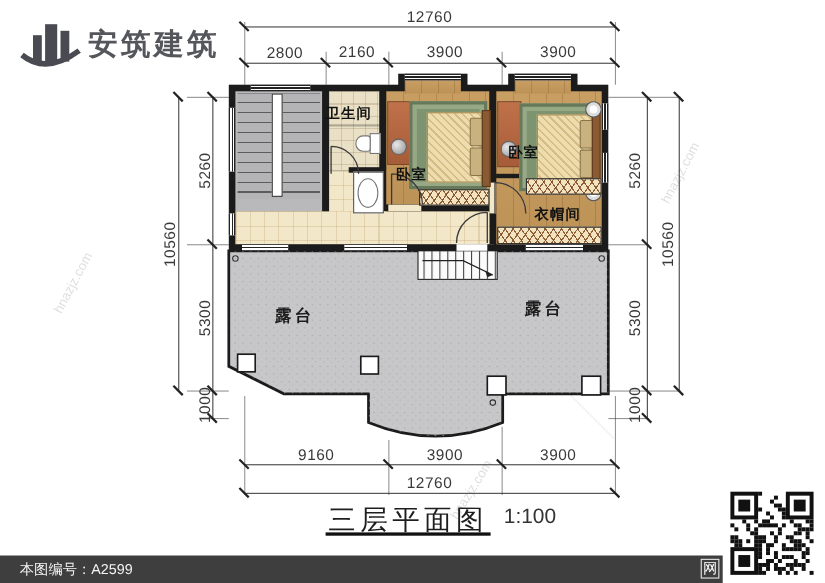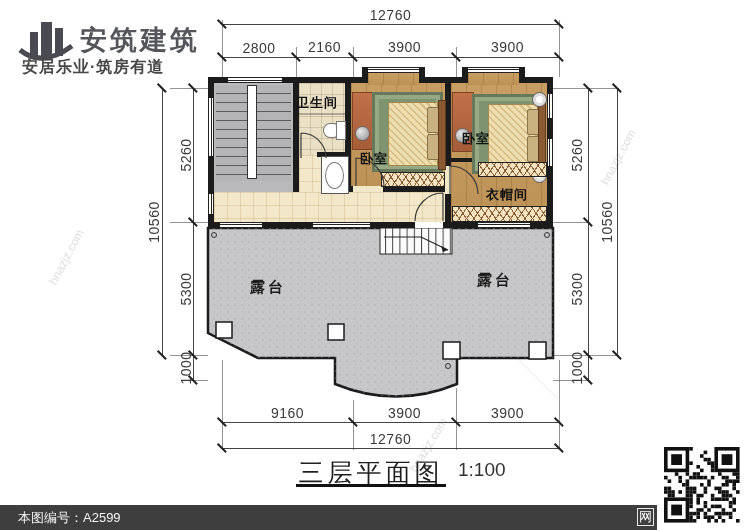--- a/index.html
+++ b/index.html
@@ -65,21 +65,20 @@
 
 <div class="canvas">
 
   <svg class="abs" style="left:16px;top:18px" width="62" height="46" viewBox="0 0 62 46">
     <rect x="14" y="14" width="8" height="24" fill="#4a4a52"></rect>
     <rect x="25" y="4" width="11" height="34" fill="#4a4a52"></rect>
     <rect x="39" y="10" width="8" height="28" fill="#4a4a52"></rect>
     <path d="M4 32 Q26 50 56 28" stroke="#4a4a52" stroke-width="5" fill="none"></path>
   </svg>
   <div class="brand">安筑建筑</div>
-  <div class="tagline">安居乐业·筑房有道</div>
 
   <div class="wm" style="left:36px;top:250px;transform:rotate(-62deg)">hnazjz.com</div>
   <div class="wm" style="left:252px;top:300px;transform:rotate(-58deg)">hnazjz.com</div>
   <div class="wm" style="left:398px;top:438px;transform:rotate(-58deg)">hnazjz.com</div>
   <div class="wm" style="left:588px;top:150px;transform:rotate(-62deg)">hnazjz.com</div>
   <div class="wm" style="left:238px;top:255px;transform:rotate(-18deg);font-size:14px">安筑建筑</div>
   <div class="wm" style="left:495px;top:120px;transform:rotate(-18deg);font-size:14px">安筑建筑</div>
   <div class="wline" style="left:230px;top:255px;width:190px"></div>
   <div class="wline" style="left:410px;top:250px;width:210px"></div>
   <div class="wline" style="left:300px;top:120px;width:160px"></div>

